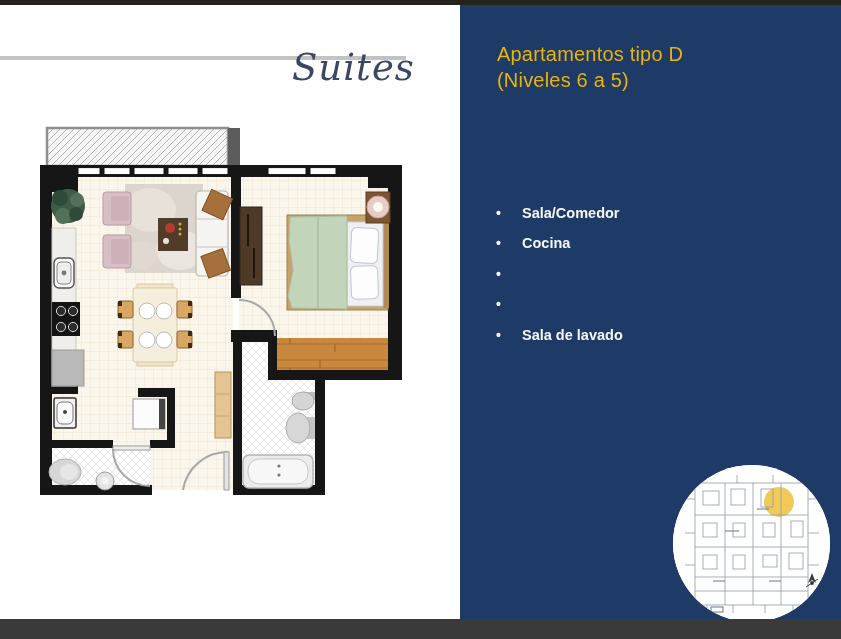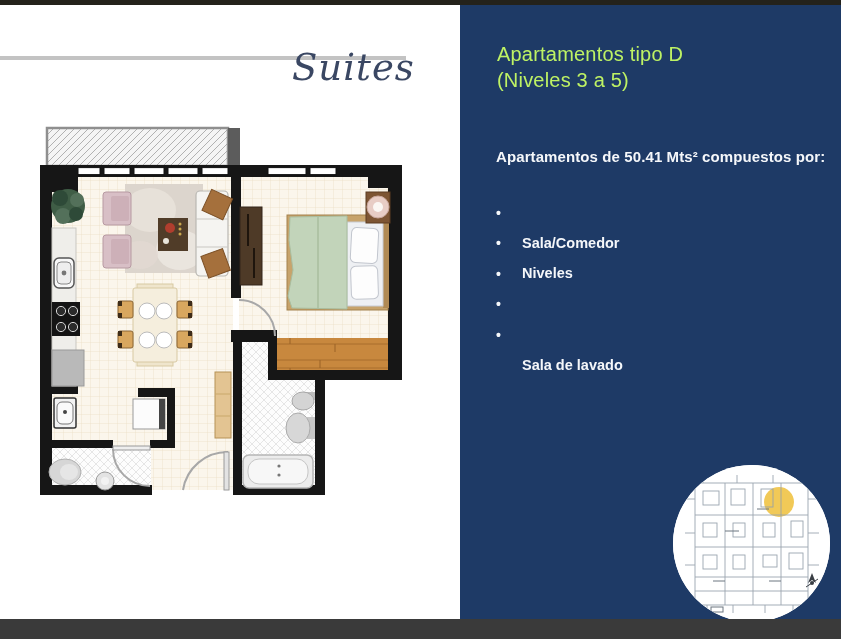--- a/index.html
+++ b/index.html
@@ -16,26 +16,26 @@
   .logo{
     position:absolute;left:292px;top:43px;width:120px;
     font-family:"DejaVu Serif","Liberation Serif",serif;
     font-style:italic;font-size:37px;line-height:1.1;color:#3a4763;
     letter-spacing:1px;z-index:2;
   }
   .floorplan{position:absolute;left:35px;top:115px;width:380px;height:390px;}
 
   
   .right-panel{position:absolute;left:460px;top:5px;width:381px;height:614px;background:#1e3a66;color:#f2f4f8;}
-  .panel-title{position:absolute;left:37px;top:36px;font-size:20px;font-weight:400;line-height:26px;color:#bef264;letter-spacing:.2px;}
+  .panel-title{position:absolute;left:37px;top:36px;font-size:20px;font-weight:400;line-height:26px;color:#eab308;letter-spacing:.2px;}
   .panel-subtitle{position:absolute;left:36px;top:143px;font-size:15px;font-weight:700;color:#f5f7fa;letter-spacing:.1px;}
   .bullet-list{position:absolute;left:36px;top:199px;margin:0;padding:0;list-style:none;width:330px;}
   .bullet-list li{display:flex;align-items:flex-start;height:30.4px;font-size:14.5px;font-weight:700;color:#f5f7fa;}
   .bullet-list .dot{width:26px;flex:0 0 26px;font-size:14px;line-height:18px;}
-  .bullet-list .lbl{line-height:18px;margin-top:30px;}
+  .bullet-list .lbl{line-height:18px;}
 
   .inset{
     position:absolute;left:213px;top:460px;width:157px;height:157px;border-radius:50%;
     background:#ffffff;overflow:hidden;z-index:10;
   }
   .inset svg{display:block;}
 </style>
 </head>
 <body>
 
@@ -265,33 +265,32 @@
           <circle cx="105" cy="481" r="9" fill="#e3e3e3" stroke="#9b9b9b" stroke-width="1"></circle>
           <circle cx="105" cy="481" r="4" fill="#f2f2f2"></circle>
         </g>
       </g>
     </svg>
   </div>
 
   <div class="right-panel">
     <div class="panel-title">
       <div>Apartamentos tipo D</div>
-      <div>(Niveles 3 a 5)</div>
+      <div>(Niveles 6 a 5)</div>
     </div>
 
-    <div class="panel-subtitle">Apartamentos de 50.41 Mts² compuestos por:</div>
 
     <ul class="bullet-list">
       <li>
         <span class="dot">•</span>
         <span class="lbl">Sala/Comedor</span>
       </li>
       <li>
         <span class="dot">•</span>
-        <span class="lbl">Niveles</span>
+        <span class="lbl">Cocina</span>
       </li>
       <li>
         <span class="dot">•</span>
       </li>
       <li>
         <span class="dot">•</span>
       </li>
       <li>
         <span class="dot">•</span>
         <span class="lbl">Sala de lavado</span>

